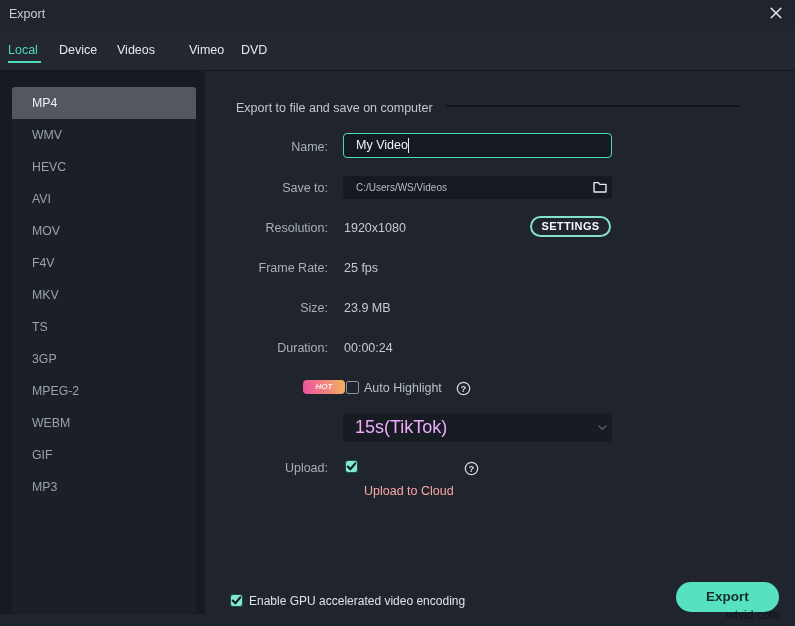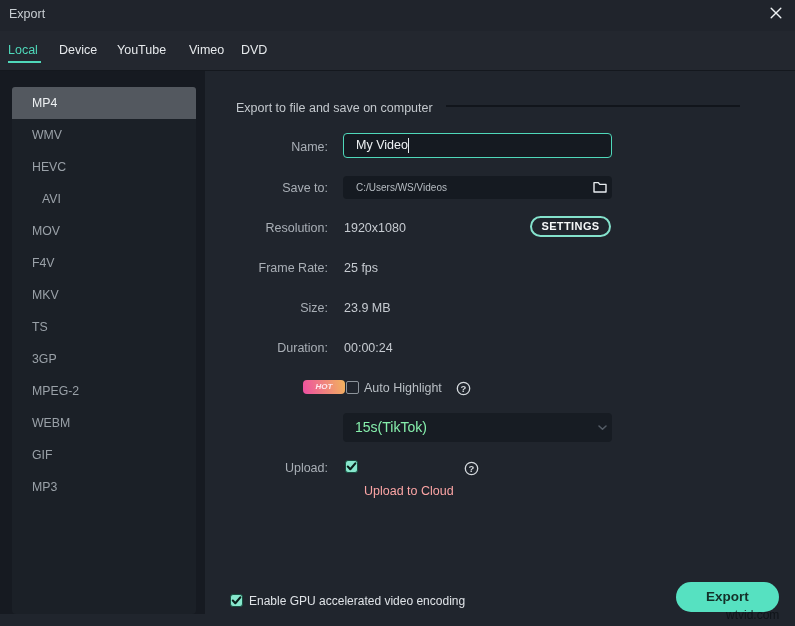--- a/index.html
+++ b/index.html
@@ -29,48 +29,48 @@
   .val { font-size:12.5px; color:#c6cbd1; position:absolute; left:344px; }
   #nameinput { left:343px; top:133px; width:269px; height:25px; background:#151a21; border:1px solid #4fd8ba; border-radius:4px; color:#eff2f4; font-size:12.5px; line-height:23px; padding-left:12px; }
   #caret { left:408px; top:138px; width:1px; height:15px; background:#e8ecef; }
   #saveinput { left:343px; top:176px; width:269px; height:23px; background:#151a21; border-radius:4px; color:#b6bcc2; font-size:10px; line-height:23px; padding-left:13px; }
   #settings { left:530px; top:216px; width:81px; height:21px; border:2px solid #84e2cc; border-radius:11px; color:#f6f8f9; font-weight:bold; font-size:11px; text-align:center; line-height:17px; letter-spacing:0.4px; }
   
   #hot { left:303px; top:380px; width:42px; height:14px; border-radius:4px; background:linear-gradient(75deg,#ed4fa2,#f2b45c); color:#fde8ef; font-size:8px; font-style:italic; font-weight:bold; text-align:center; line-height:14px; }
   .cb { width:13px; height:13px; position:absolute; }
   .cb-off { border:1.5px solid #8d949b; border-radius:2px; background:transparent; }
   .cb-on  { background:#87e7cd; border:1px solid #16503f; border-radius:3px; }
-  #dropdown { left:343px; top:413px; width:269px; height:29px; background:#171c23; border-radius:4px; color:#86efac; font-size:14px; line-height:29px; padding-left:12px; }
+  #dropdown { left:343px; top:413px; width:269px; height:29px; background:#171c23; border-radius:4px; color:#f0abfc; font-size:18px; line-height:29px; padding-left:12px; }
   
   #export { left:676px; top:582px; width:103px; height:30px; background:#56e1c1; border-radius:15px; color:#143029; font-weight:bold; font-size:13.5px; text-align:center; line-height:30px; }
   #wm { left:726px; top:608px; font-size:12px; color:rgba(13,18,22,0.85); }
 </style>
 </head>
 <body>
 <div id="root">
   <div class="abs" id="titlebar"></div>
   <div class="abs" id="title">Export</div>
   <svg class="abs" style="left:770px; top:7px;" width="12" height="12" viewBox="0 0 12 12">
       <path d="M1.2 1.2 L10.8 10.8 M10.8 1.2 L1.2 10.8" stroke="#eef1f3" stroke-width="1.4" stroke-linecap="round"></path>
     </svg>
   <div class="abs" id="tabrow"></div>
   <div class="abs tab" id="tab-local">Local</div>
   <div class="abs tab" style="left:59px;">Device</div>
-  <div class="abs tab" style="left:117px;">YouTube</div>
+  <div class="abs tab" style="left:117px;">Videos</div>
   <div class="abs tab" style="left:189px;">Vimeo</div>
   <div class="abs tab" style="left:241px;">DVD</div>
   <div class="abs" id="tab-underline"></div>
   <div class="abs" id="topline"></div>
   <div class="abs" id="leftstrip"></div>
   <div class="abs" id="panel">
     <div class="abs" id="selrow"></div>
     <div class="fmt sel" style="top:0px;">MP4</div>
     <div class="fmt" style="top:64px;">HEVC</div>
     <div class="fmt" style="top:32px;">WMV</div>
-    <div class="fmt" style="top:96px;margin-left:10px;">AVI</div>
+    <div class="fmt" style="top:96px;">AVI</div>
     <div class="fmt" style="top:128px;">MOV</div>
     <div class="fmt" style="top:160px;">F4V</div>
     <div class="fmt" style="top:192px;">MKV</div>
     <div class="fmt" style="top:224px;">TS</div>
     <div class="fmt" style="top:256px;">3GP</div>
     <div class="fmt" style="top:288px;">MPEG-2</div>
     <div class="fmt" style="top:320px;">WEBM</div>
     <div class="fmt" style="top:352px;">GIF</div>
     <div class="fmt" style="top:384px;">MP3</div>
   </div>

